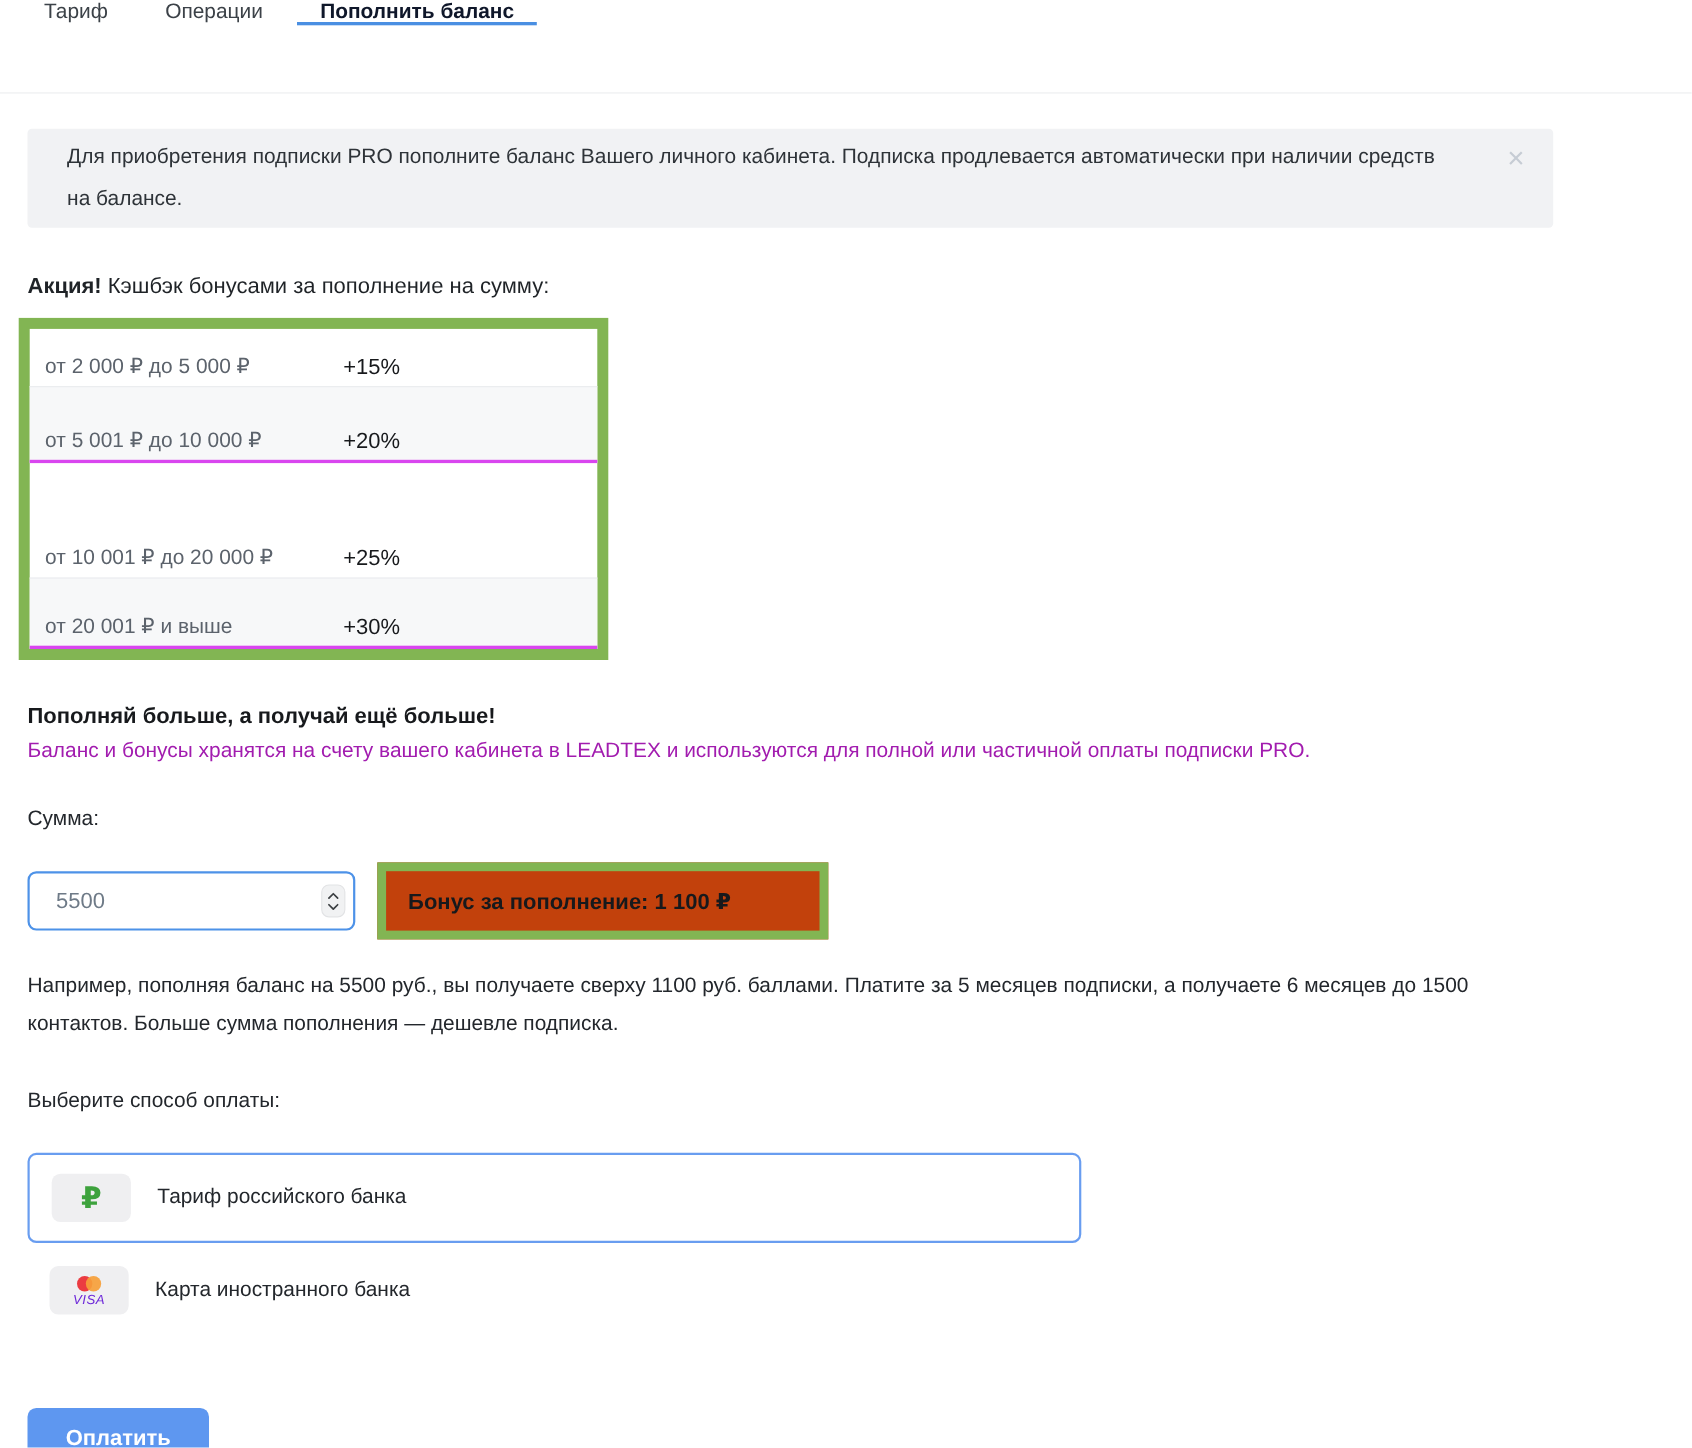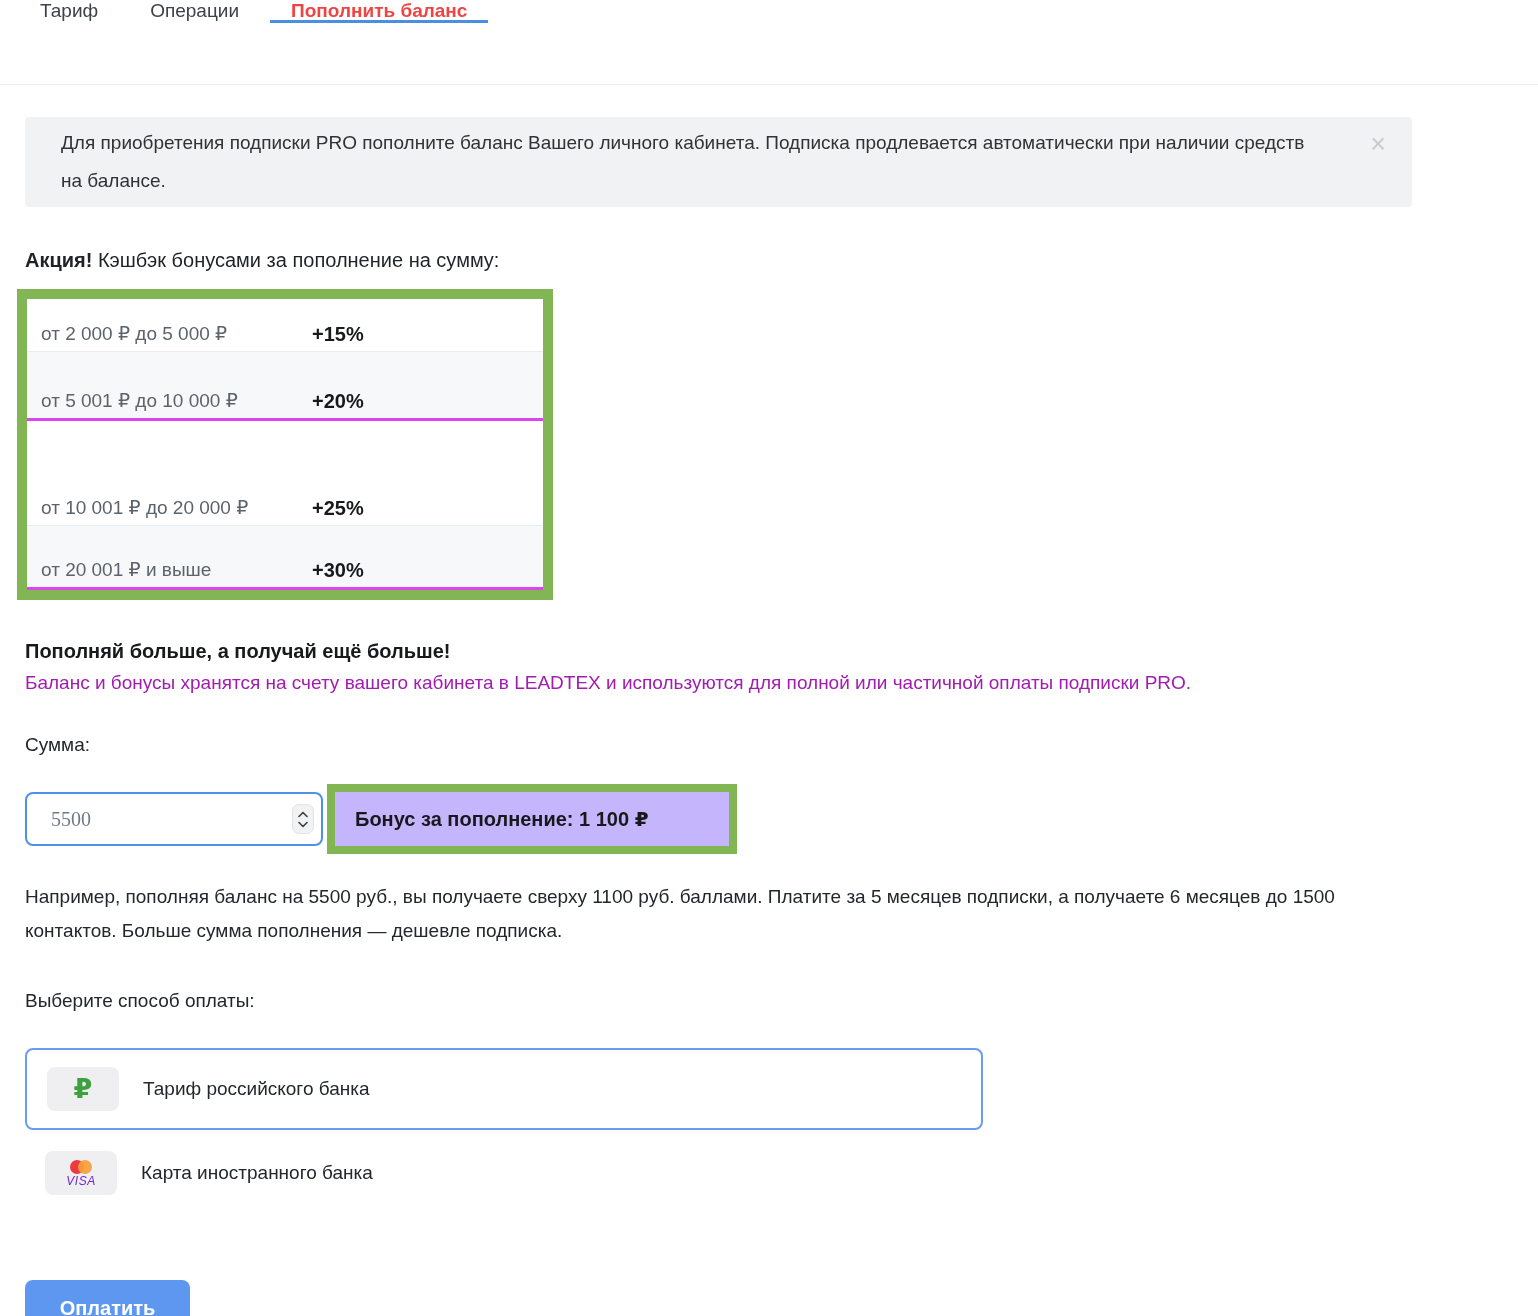--- a/index.html
+++ b/index.html
@@ -11,21 +11,21 @@
   }
   
   .tabbar {
     height:85px; display:flex; gap:52px; align-items:flex-start;
     padding-left:40px; border-bottom:1px solid #ecedef;
   }
   .tab {
     display:flex; align-items:center; font-size:19px; color:#3c4248;
     position:relative; cursor:pointer; white-space:nowrap;
   }
-  .tab.active { font-weight:bold; color:#ef4444; }
+  .tab.active { font-weight:bold; color:#0f172a; }
   .tab.active::after {
     content:""; position:absolute; left:-21px; right:-21px; bottom:-1px;
     height:3px; background:#4a8fe2;
   }
   
   .content { width:1387px; margin-left:25px; }
   
   .banner {
     margin-top:32px; background:#f1f2f4; border-radius:4px;
     padding:7px 86px 7px 36px; font-size:19px; line-height:38px;
@@ -48,43 +48,43 @@
   }
   .tier-row:nth-child(1) { min-height:52px; }
   .tier-row:nth-child(2) { min-height:70px; }
   .tier-row:nth-child(3) { min-height:104px; }
   .tier-row:nth-child(4) { min-height:65px; }
   .tier-row.gray {
     background:#f7f8f9;
     border-top:1px solid #e9ebee; border-bottom:3px solid #d946ef;
   }
   .tier-range { width:238px; color:#5c636c; }
-  .tier-bonus { margin-left:33px; font-weight:bold; font-size:20px; color:#17191c; }
+  .tier-bonus { margin-left:33px; font-weight:normal; font-size:20px; color:#17191c; }
   
   .more-title { margin-top:40px; font-size:20px; font-weight:bold; color:#17191c; }
   .more-desc { margin-top:9px; font-size:19px; color:#a21caf; }
   
   .amount-label { margin-top:40px; font-size:19px; }
   .amount-row { margin-top:28px; display:flex; align-items:center; }
   .amount-input-wrap { position:relative; width:298px; }
   .amount-input {
     width:298px; height:54px; border:2px solid #4d92e8; border-radius:8px;
     font-size:20px; color:#6e7a87; padding:0 44px 0 24px; outline:none;
-    font-family:Liberation Serif, serif; background:#fff;
+    font-family:Liberation Sans, sans-serif; background:#fff;
   }
   .spinner {
     position:absolute; right:9px; top:50%; transform:translateY(-50%);
     width:22px; height:30px; background:#f1f2f3; border:1px solid #e2e3e5;
     border-radius:7px; display:flex; flex-direction:column; align-items:center;
     justify-content:center; gap:3px; cursor:pointer;
   }
   .spin-btn { display:flex; align-items:center; justify-content:center; height:7px; }
   .bonus-box {
-    margin-left:4px; width:410px; height:70px; border:8px solid #82b553;
-    background:#c4b5fd; display:flex; align-items:center; padding:0 20px;
+    margin-left:20px; width:410px; height:70px; border:8px solid #82b553;
+    background:#c2410c; display:flex; align-items:center; padding:0 20px;
     font-size:20px; font-weight:bold; color:#17191c; white-space:nowrap;
   }
   .example { margin-top:26px; font-size:19px; line-height:34px; color:#23272c; }
   
   .pay-label { margin-top:42px; font-size:19px; }
   .method {
     width:958px; display:flex; align-items:center; padding:0 20px;
     border-radius:8px; cursor:pointer;
   }
   .method.selected { border:2px solid #699df0; height:82px; margin-top:36px; }

